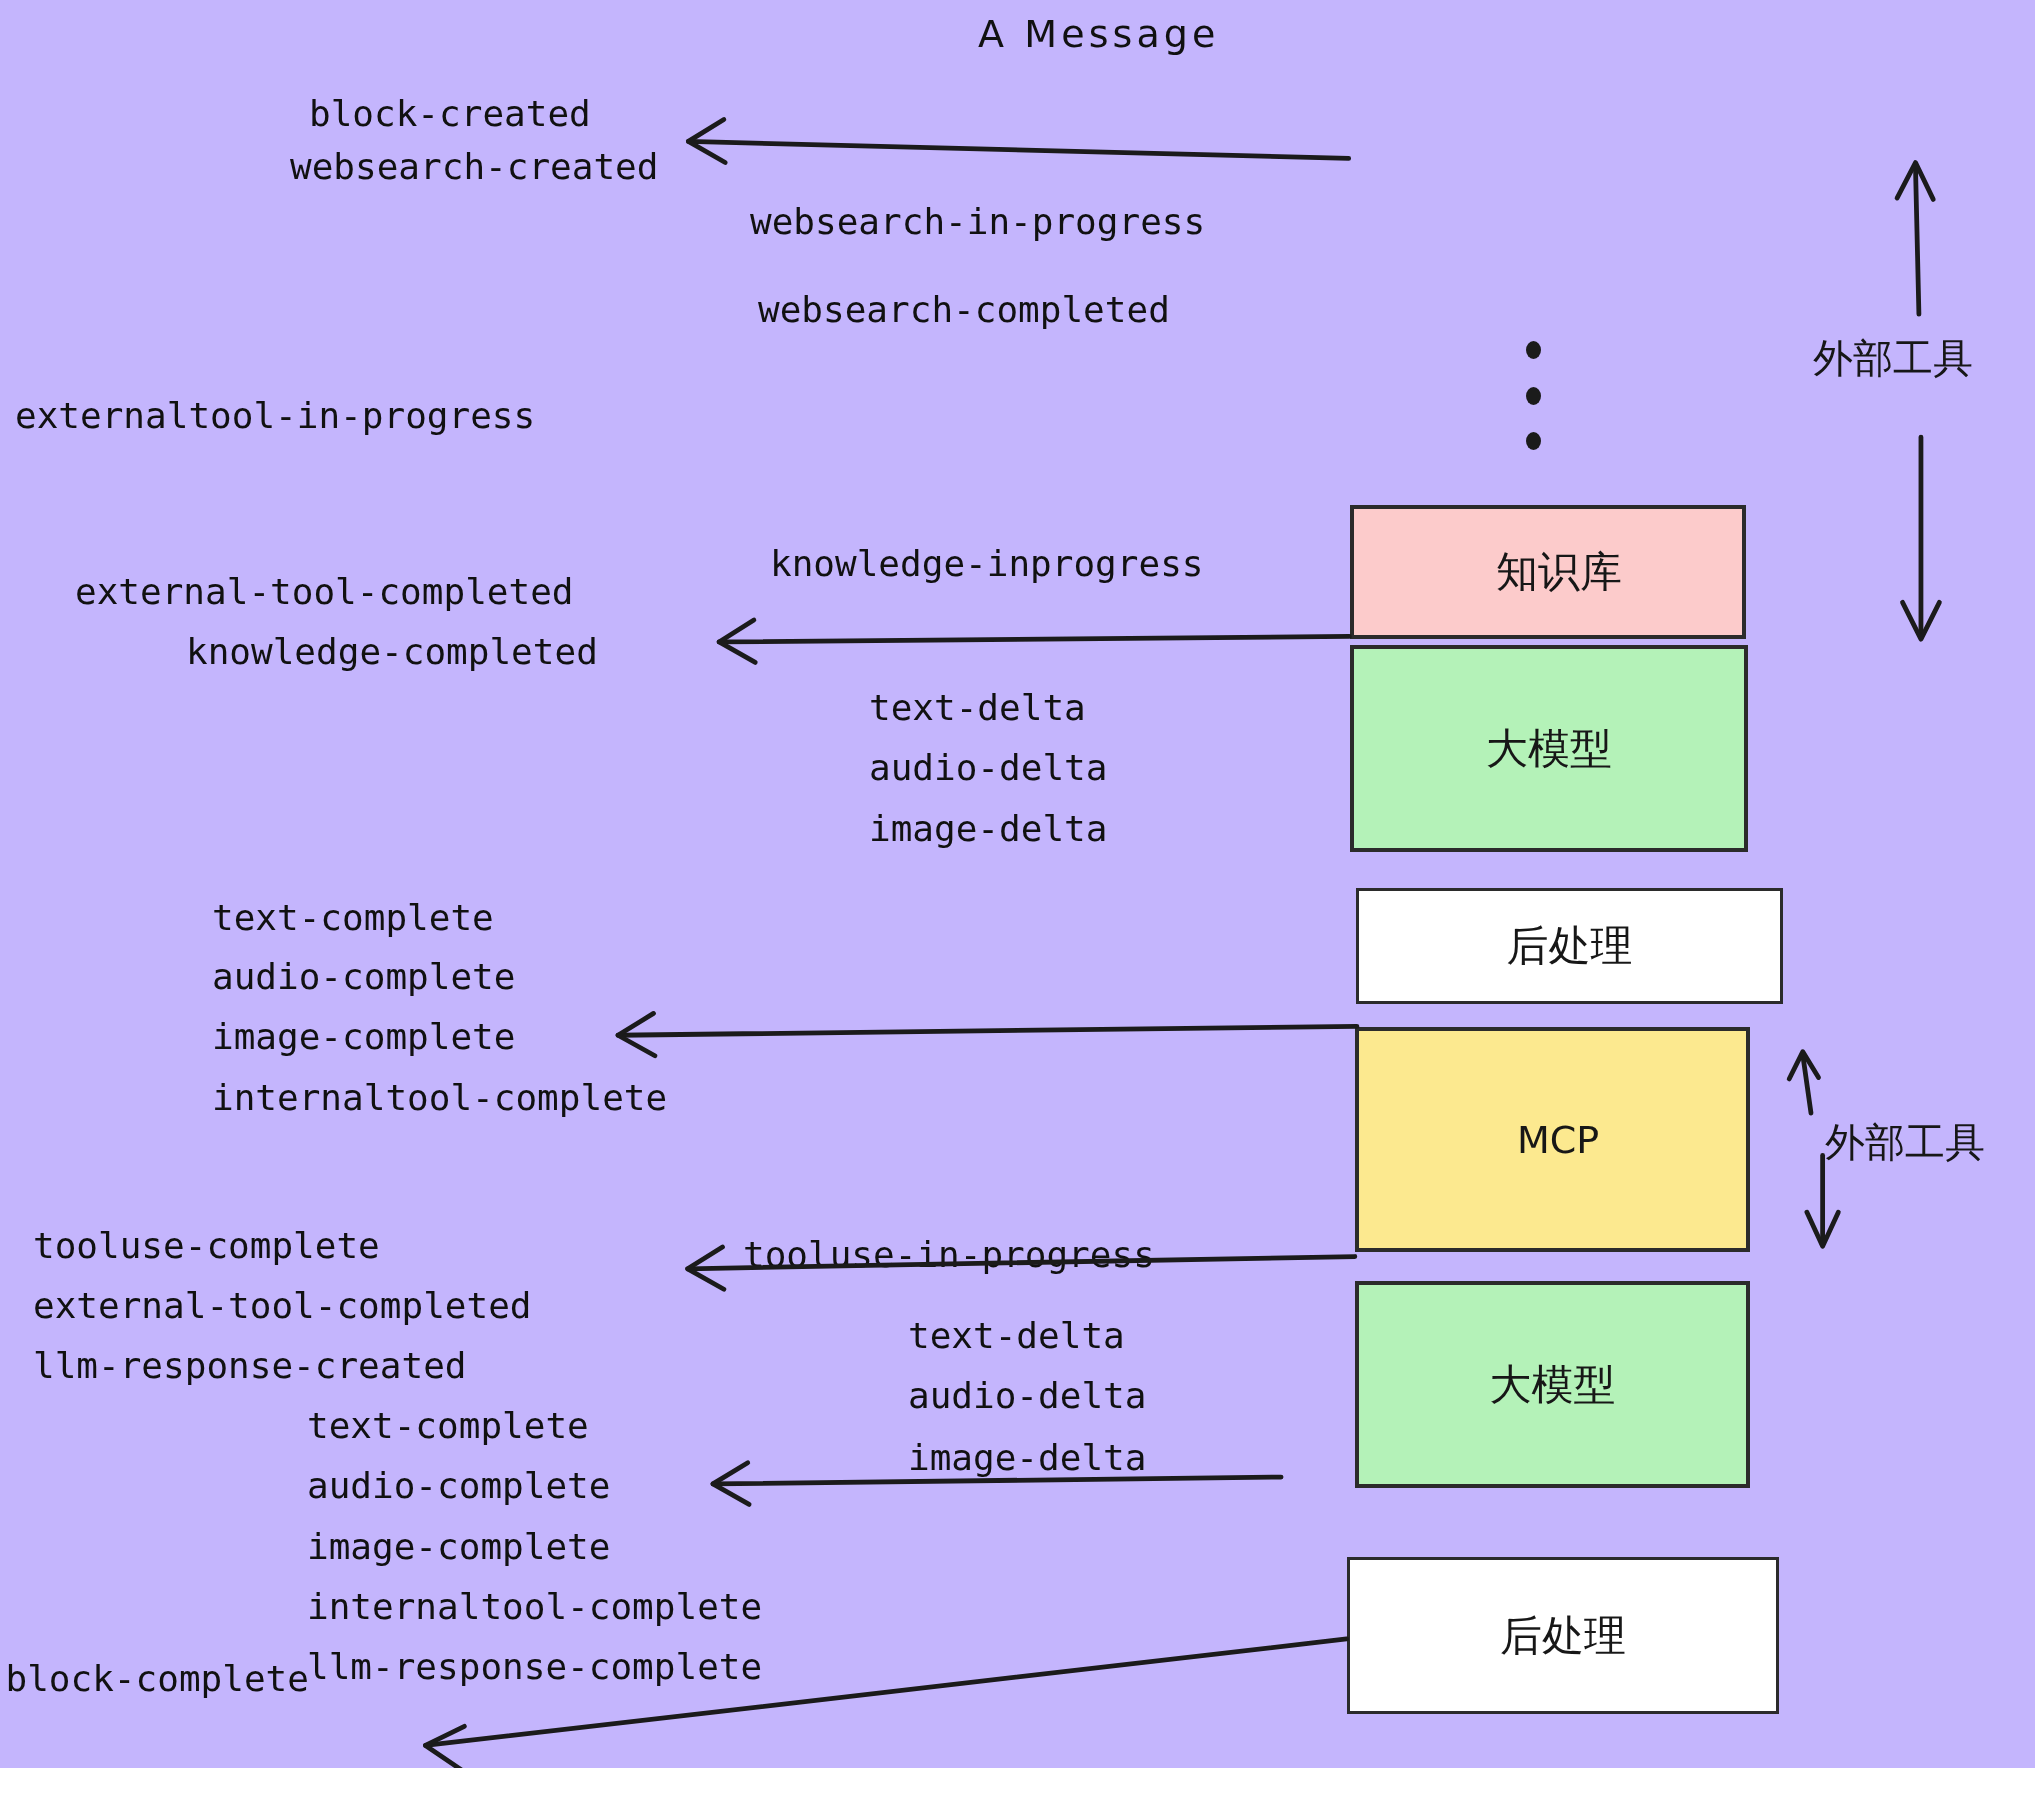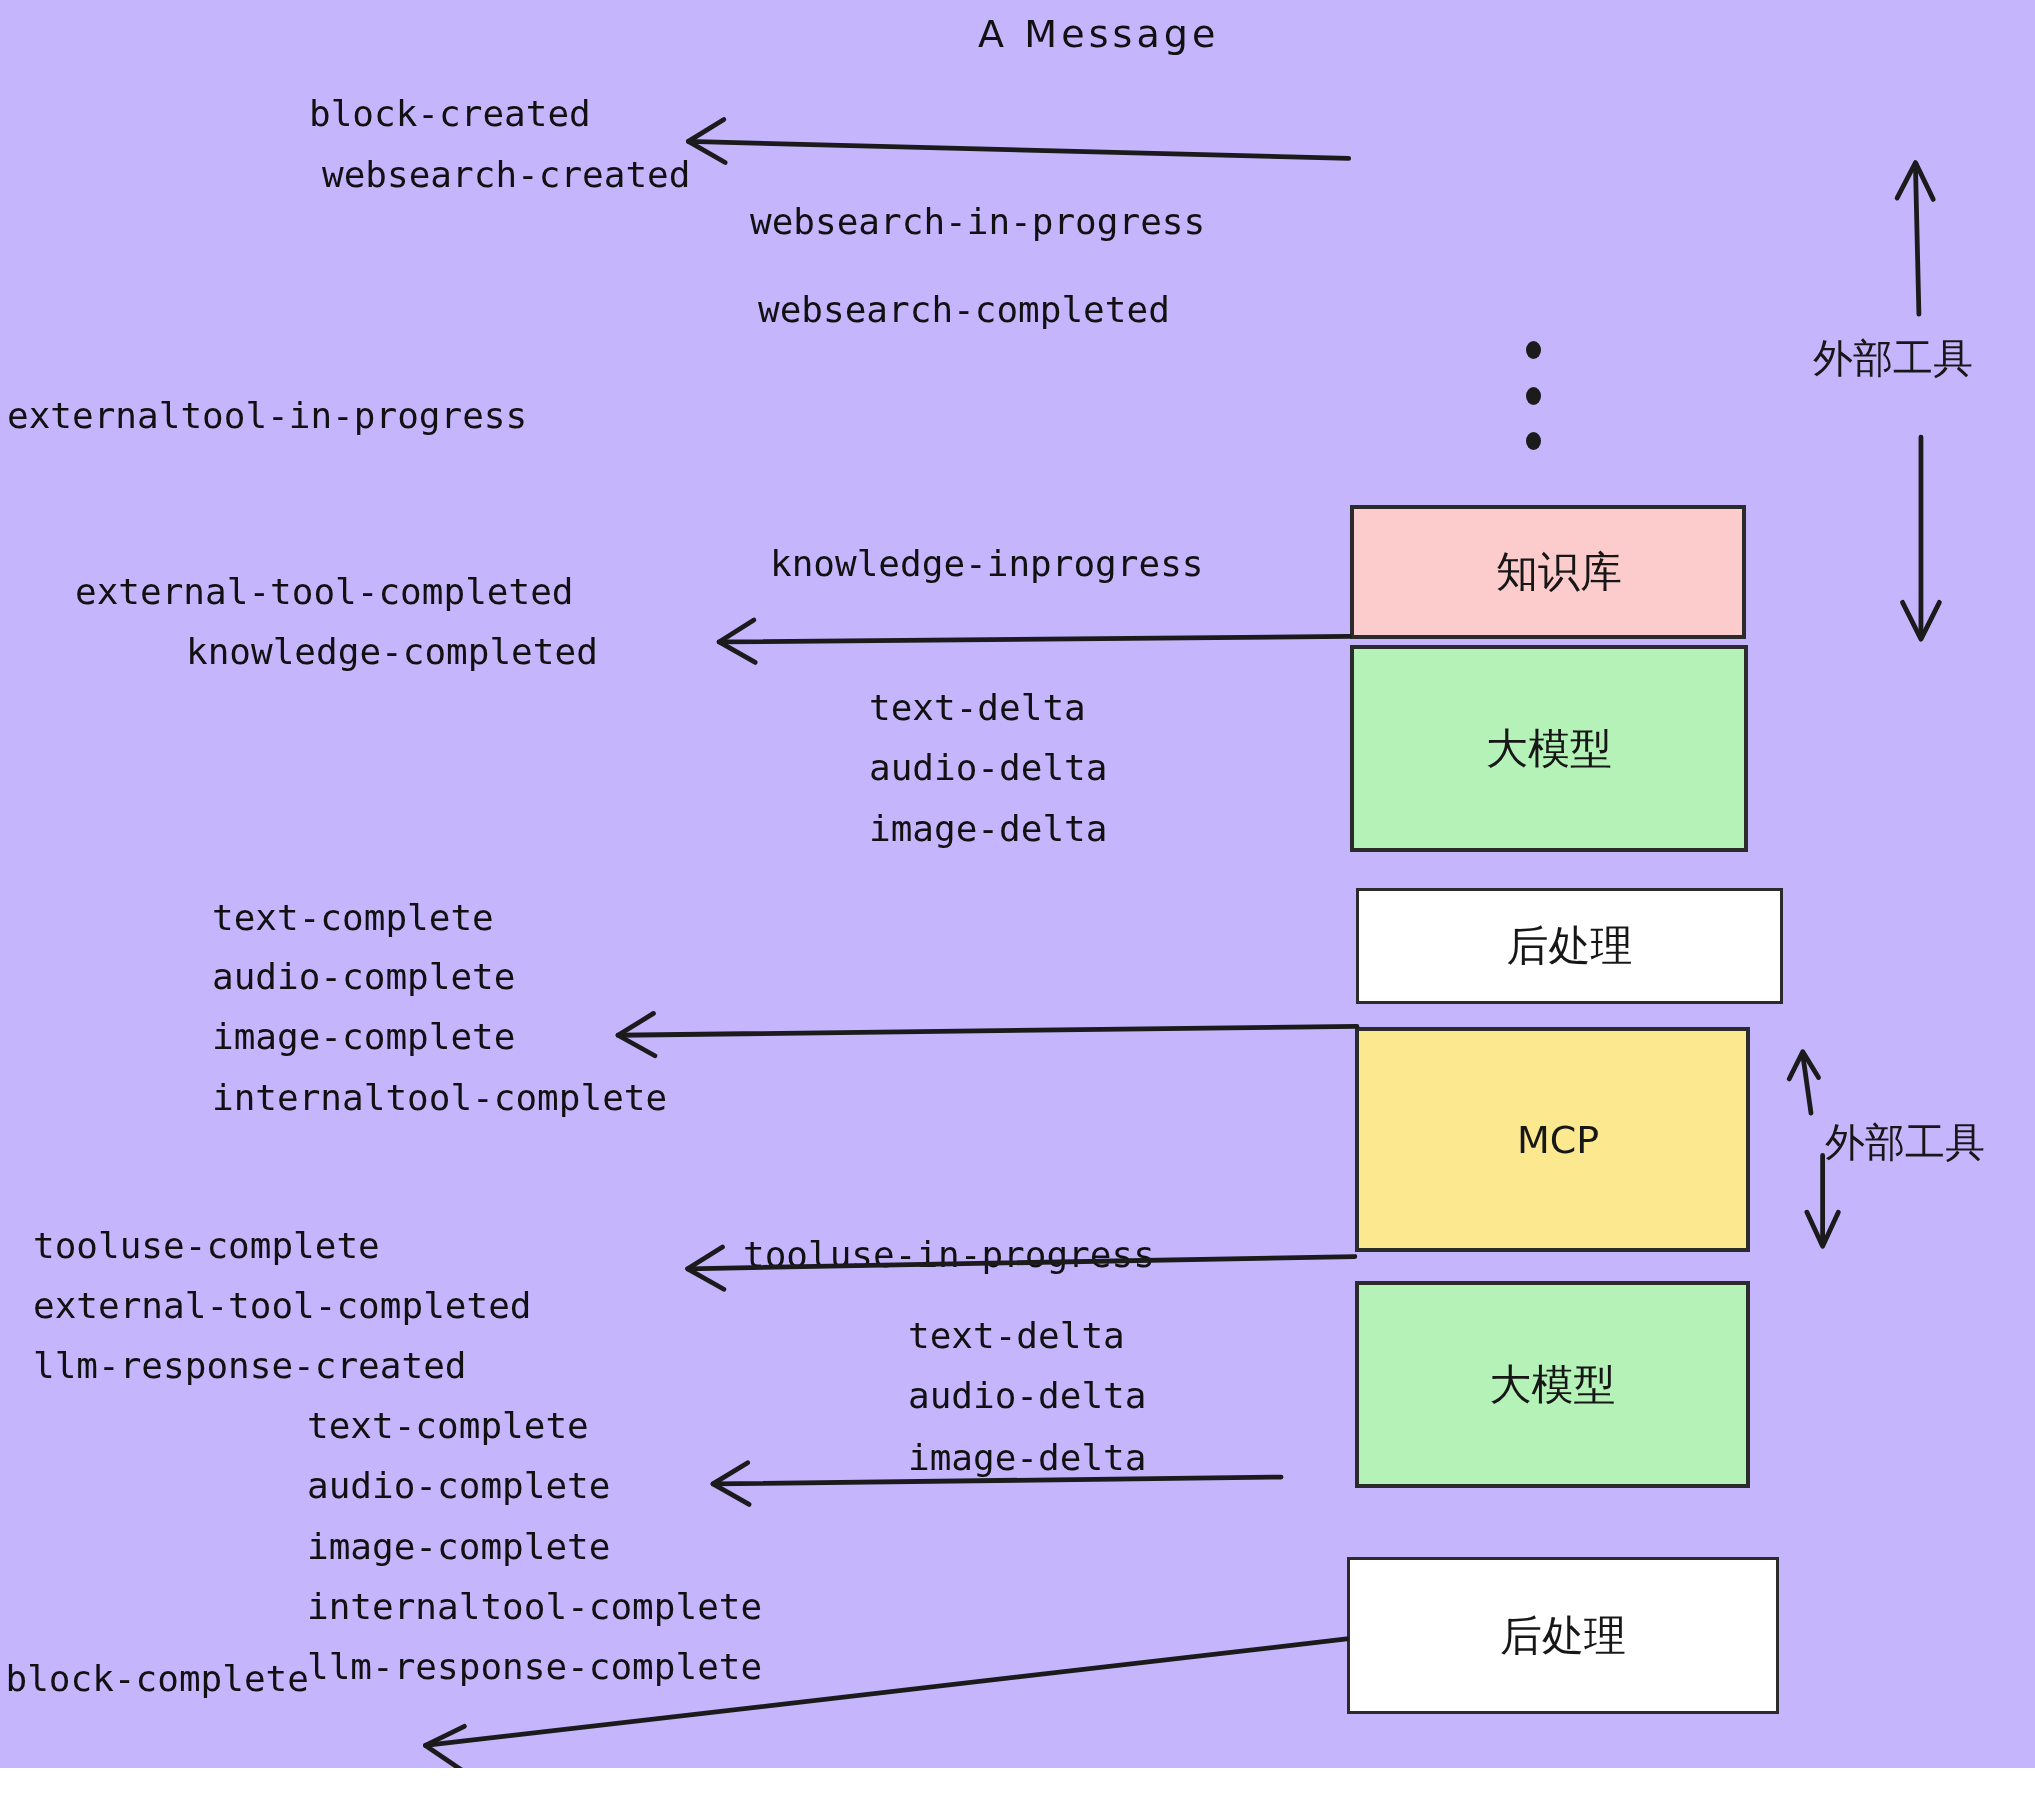--- a/index.html
+++ b/index.html
@@ -82,24 +82,24 @@
   }
 </style>
 </head>
 <body>
 
 <div id="canvas">
 
   <div class="title" style="left:978px; top:12.3px;">A Message</div>
 
   <div class="evt" style="left:309px; top:96px;">block-created</div>
-  <div class="evt" style="left:290px; top:157px;margin-left:32px;">websearch-created</div>
+  <div class="evt" style="left:290px; top:149px;">websearch-created</div>
   <div class="evt" style="left:750px; top:204px;">websearch-in-progress</div>
   <div class="evt" style="left:758px; top:292px;">websearch-completed</div>
-  <div class="evt" style="left:7px; top:398px;">externaltool-in-progress</div>
+  <div class="evt" style="left:15px; top:398px;">externaltool-in-progress</div>
 
   <div class="evt" style="left:770px; top:546px;">knowledge-inprogress</div>
   <div class="evt" style="left:75px; top:574px;">external-tool-completed</div>
   <div class="evt" style="left:186px; top:634px;">knowledge-completed</div>
 
   <div class="evt" style="left:869px; top:690px;">text-delta</div>
   <div class="evt" style="left:869px; top:750px;">audio-delta</div>
   <div class="evt" style="left:869px; top:811px;">image-delta</div>
 
   <div class="evt" style="left:212px; top:900px;">text-complete</div>

